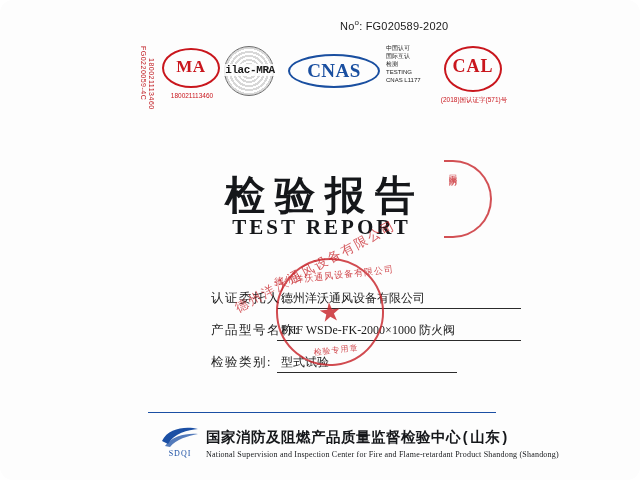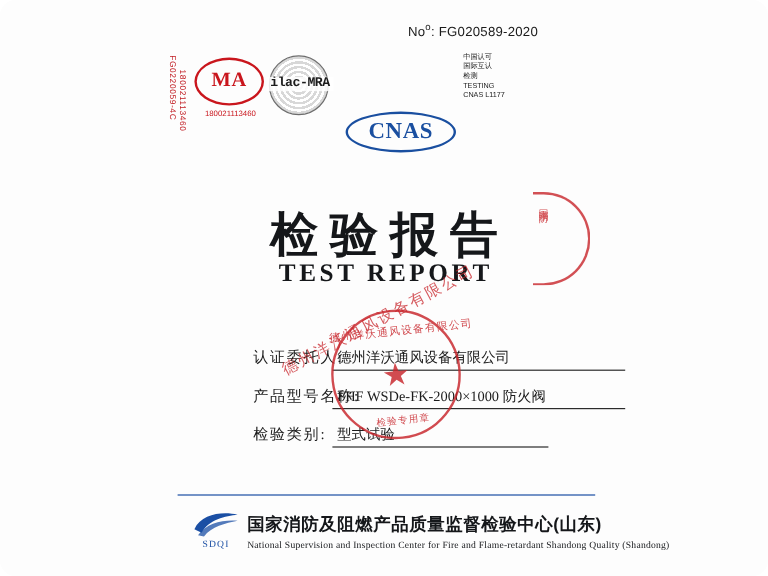--- a/index.html
+++ b/index.html
@@ -130,21 +130,20 @@
     letter-spacing: -0.4px;
   }
 
   
   .cnas {
     position: absolute;
     left: 148px;
     top: 8px;
     width: 96px;
     height: 42px;
-    margin-top: 39px;
   }
   .cnas .ell {
     position: absolute;
     left: 0; top: 2px;
     width: 92px; height: 34px;
     border: 2px solid #1a4fa0;
     border-radius: 50%;
     box-sizing: border-box;
   }
   .cnas .txt {
@@ -384,21 +383,21 @@
     text-align: center;
     font-family: "Liberation Serif", serif;
     font-size: 8px;
     color: #1b4fa4;
     letter-spacing: 1px;
   }
   .footer-cn {
     position: absolute;
     left: 206px;
     top: 428px;
-    font-family: Liberation Sans, sans-serif;
+    font-family: Liberation Mono, monospace;
     font-weight: bold;
     font-size: 14.5px;
     color: #15171a;
     letter-spacing: 0.5px;
     white-space: nowrap;
   }
   .footer-en {
     position: absolute;
     left: 206px;
     top: 450px;
@@ -440,20 +439,25 @@
     </div>
 
     <div class="cnas-cn">
       <span class="l">中国认可</span>
       <span class="l">国际互认</span>
       <span class="l">检测</span>
       <span class="l">TESTING</span>
       <span class="l">CNAS L1177</span>
     </div>
 
+    <div class="cal">
+      <div class="oval"></div>
+      <div class="txt">CAL</div>
+      <div class="num">(2018)国认证字(571)号</div>
+    </div>
   </div>
 
   <div class="title-cn">检验报告</div>
   <div class="title-en">TEST REPORT</div>
 
   <div class="edge-seal">
     <div class="v">国家消防</div>
   </div>
 
   <div class="fields">
@@ -485,15 +489,15 @@
 
   <div class="sdqi">
     <svg width="44" height="26" viewBox="0 0 44 26">
       <path d="M4 17 C10 4, 28 2, 40 5 C30 6, 16 9, 10 20 Z" fill="#1b4fa4"></path>
       <path d="M7 22 C14 12, 28 9, 40 10 C30 12, 18 15, 12 23 Z" fill="#1b4fa4" opacity="0.75"></path>
     </svg>
     <div class="cap">SDQI</div>
   </div>
 
   <div class="footer-cn">国家消防及阻燃产品质量监督检验中心(山东)</div>
-  <div class="footer-en">National Supervision and Inspection Center for Fire and Flame-retardant Shandong Quality (Shandong)</div>
+  <div class="footer-en">National Supervision and Inspection Center for Fire and Flame-retardant Product Shandong (Shandong)</div>
 
 </div>
 
 </body></html>

